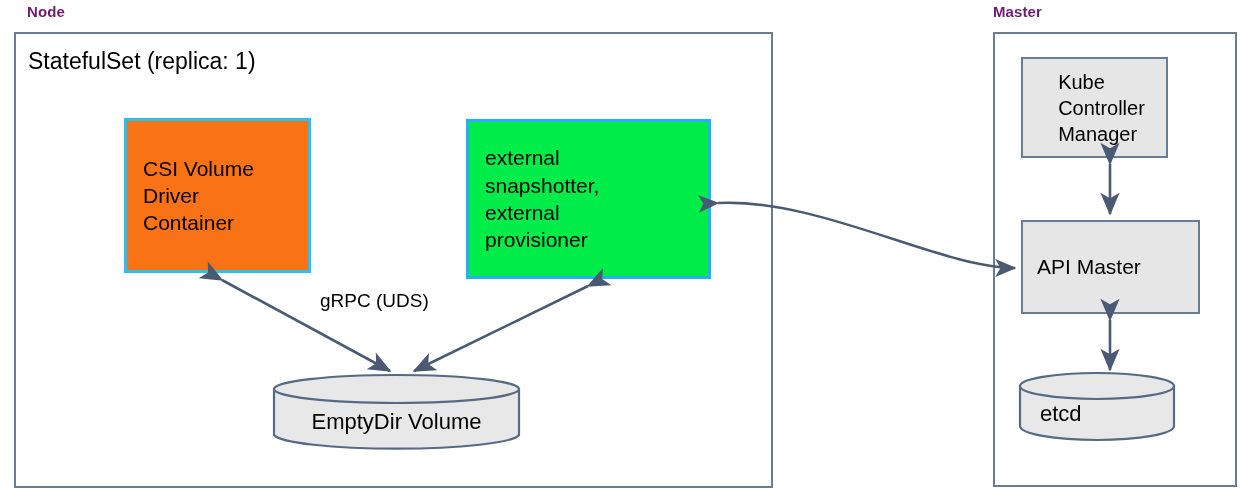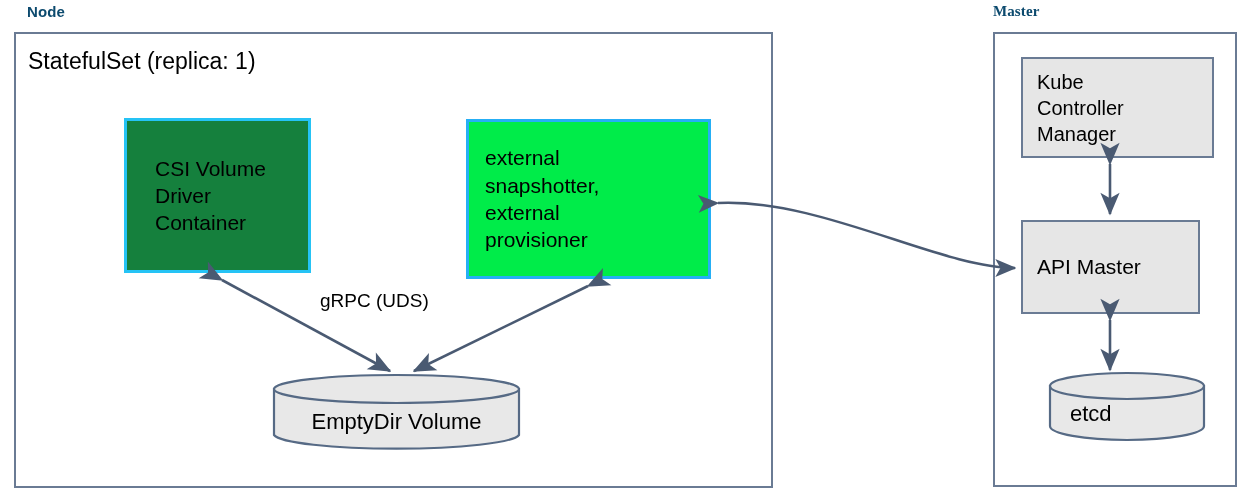--- a/index.html
+++ b/index.html
@@ -17,21 +17,21 @@
     height: 496px;
     background: #ffffff;
     overflow: hidden;
   }
 
   
   .group-label {
     position: absolute;
     font-size: 15px;
     font-weight: bold;
-    color: #0c4a6e;
+    color: #701a75;
     letter-spacing: 0.1px;
     white-space: nowrap;
   }
 
   
   .container-box {
     position: absolute;
     background: #ffffff;
     border: 2px solid #6a7b94;
     box-sizing: border-box;
@@ -55,23 +55,22 @@
   }
   .box-text {
     font-size: 21px;
     line-height: 1.30;
     color: #000000;
     padding-left: 16px;
     white-space: pre-line;
   }
 
   .box-csi {
-    background: #15803d;
+    background: #f97316;
     border: 3px solid #25c3f5;
-    padding-left: 12px;
   }
   .box-external {
     background: #00ec49;
     border: 3px solid #25aff5;
   }
   .box-gray {
     background: #e6e6e6;
     border: 2px solid #6a7b94;
   }
   .box-gray .box-text { padding-left: 14px; }
@@ -113,21 +112,21 @@
     white-space: nowrap;
   }
 </style>
 </head>
 <body>
 
 <div id="canvas">
 
   <div class="group-label" style="left:27px; top:3px;">Node</div>
 
-  <div class="group-label" style="left:993px; top:3px;font-family:Liberation Serif, serif;">Master</div>
+  <div class="group-label" style="left:993px; top:3px;">Master</div>
 
   <div class="container-box" style="left:14px; top:32px; width:759px; height:456px;"></div>
 
   <div class="statefulset-title" style="left:28px; top:48px;">StatefulSet (replica: 1)</div>
 
   <div class="container-box" style="left:993px; top:32px; width:244px; height:455px;"></div>
 
   <div class="box box-csi" style="left:124px; top:118px; width:187px; height:155px;">
     <div class="box-text">CSI Volume
 Driver
@@ -142,31 +141,31 @@
   </div>
 
   <div class="cylinder" style="left:272px; top:373px; width:249px; height:78px;">
     <svg width="249" height="78" viewBox="0 0 249 78">
       <path d="M2,16 L2,62 A 123,15 0 0 0 247,62 L247,16 Z" fill="#e8e8e8" stroke="#566a85" stroke-width="2.2"></path>
       <ellipse cx="124.5" cy="16" rx="122.5" ry="14" fill="#e8e8e8" stroke="#566a85" stroke-width="2.2"></ellipse>
     </svg>
     <div class="cylinder-label" style="top:36px;">EmptyDir Volume</div>
   </div>
 
-  <div class="box box-gray" style="left:1021px; top:57px; width:193px; height:101px;">
+  <div class="box box-gray" style="left:1021px; top:57px; width:147px; height:101px;justify-content:center;">
     <div class="box-text" style="font-size:20px;">Kube
 Controller
 Manager</div>
   </div>
 
   <div class="box box-gray" style="left:1021px; top:220px; width:179px; height:94px;">
     <div class="box-text" style="font-size:21px;">API Master</div>
   </div>
 
-  <div class="cylinder" style="left:1018px; top:371px; width:183px; height:70px;margin-left:30px;">
+  <div class="cylinder" style="left:1018px; top:371px; width:183px; height:70px;">
     <svg width="158" height="70" viewBox="0 0 158 70">
       <path d="M2,15 L2,55 A 77,14 0 0 0 156,55 L156,15 Z" fill="#e8e8e8" stroke="#566a85" stroke-width="2.2"></path>
       <ellipse cx="79" cy="15" rx="77" ry="13" fill="#e8e8e8" stroke="#566a85" stroke-width="2.2"></ellipse>
     </svg>
     <div class="cylinder-label" style="top:30px; text-align:left; padding-left:22px;">etcd</div>
   </div>
 
   <svg id="arrows" viewBox="0 0 1250 496">
     <defs>
       <marker id="ah" markerWidth="9" markerHeight="8" refX="8.4" refY="4" orient="auto" markerUnits="strokeWidth">

